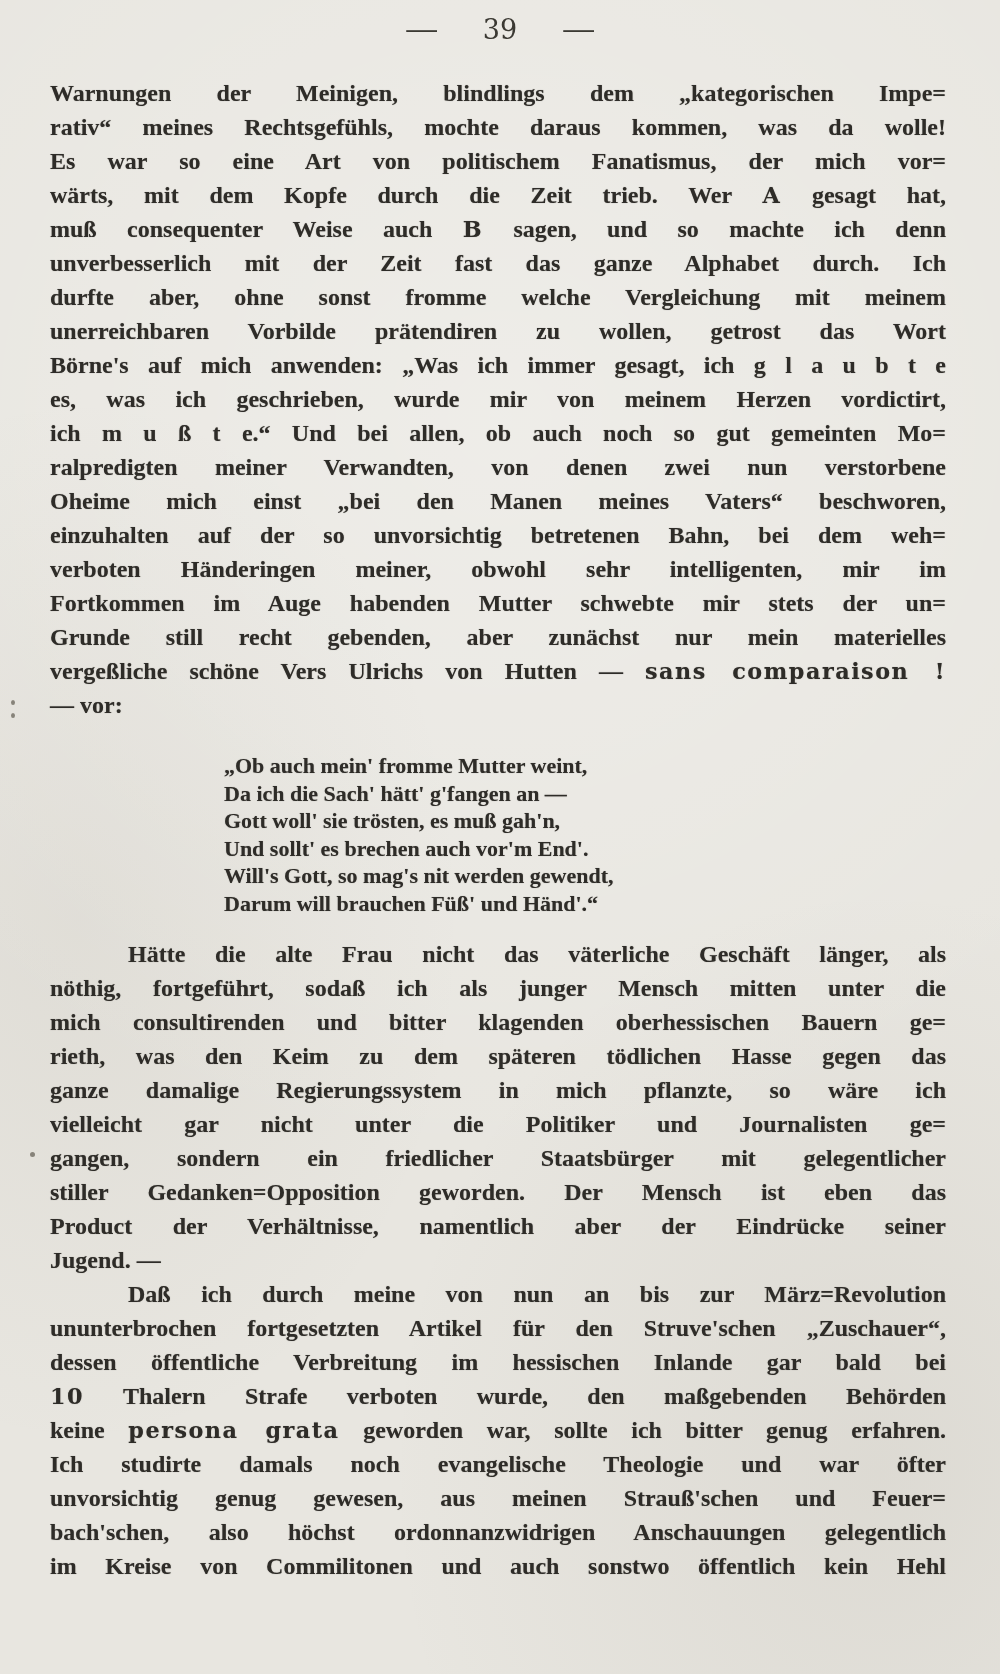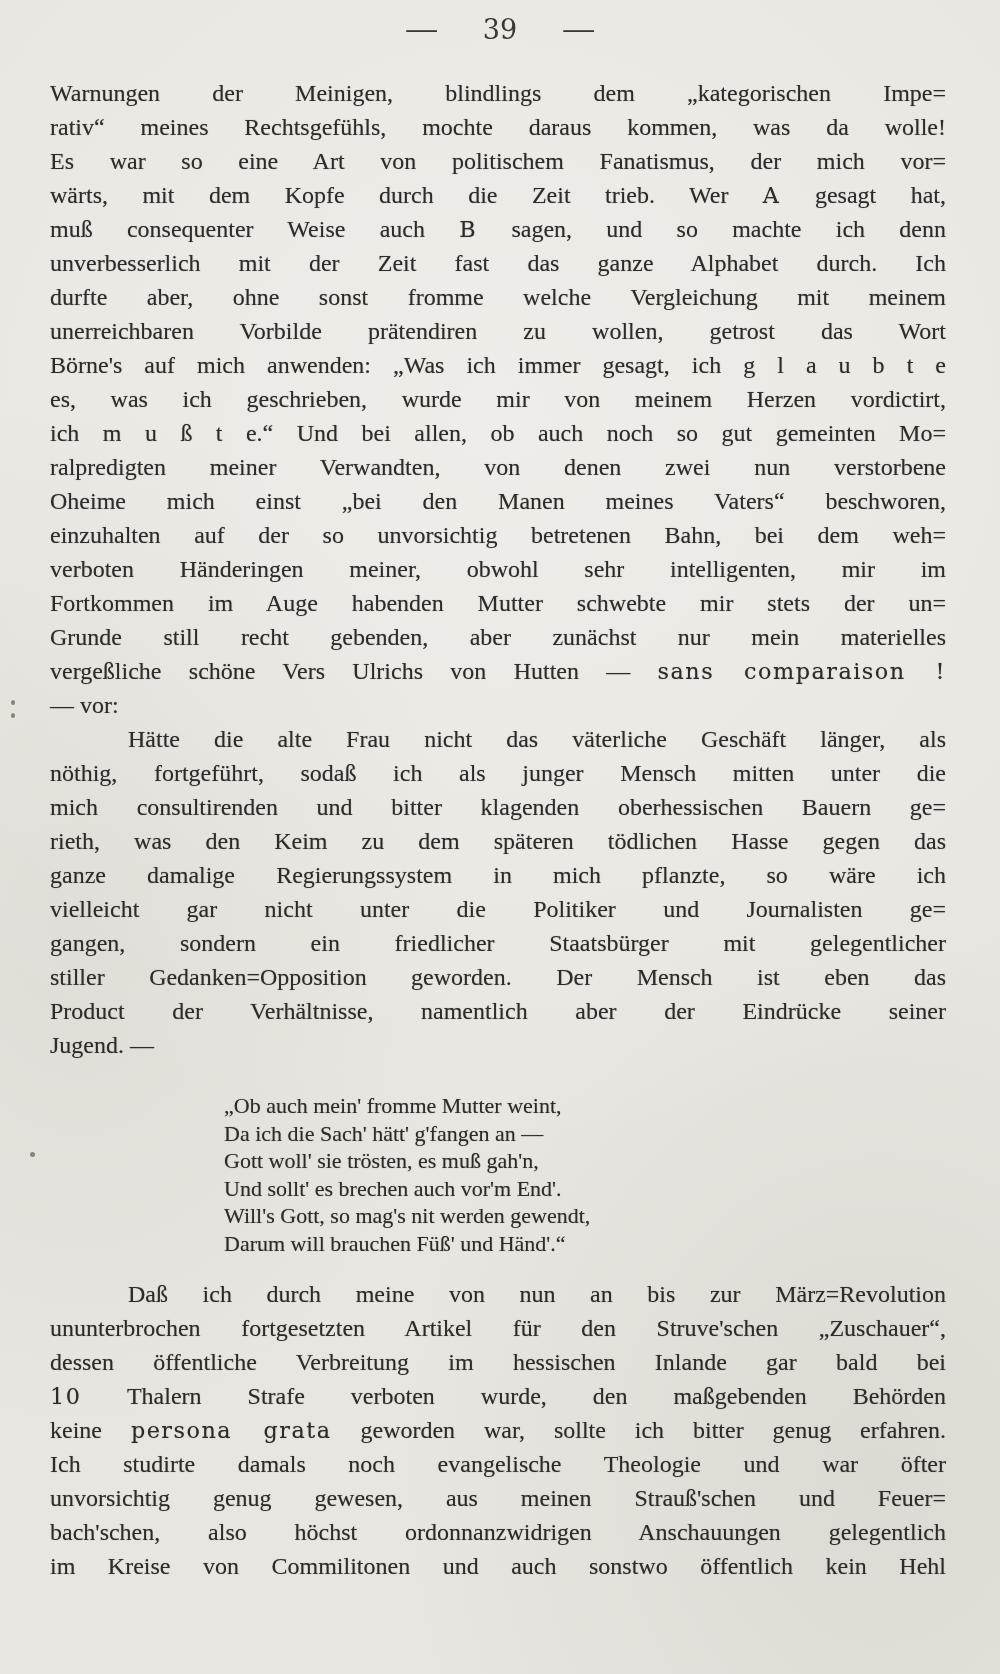--- a/index.html
+++ b/index.html
@@ -17,21 +17,21 @@
   }
   .header{
     display:flex;justify-content:center;align-items:center;gap:48px;
     padding-top:10px;height:38px;
     font-family:"DejaVu Serif",serif;font-size:27px;color:#3b3933;
   }
   .header .dash{transform:scaleX(1.25);display:inline-block;}
   .text-body{
     padding:0 54px 0 50px;
     margin-top:28px;
-    font-size:24px;font-weight:normal;
+    font-size:24px;font-weight:bold;
     text-shadow:0 0 1px rgba(62,58,50,0.45);
   }
   .block.paragraph .line{
     line-height:34px;
     text-align:justify;
     text-align-last:justify;
   }
   .block.paragraph .line.no-just{
     text-align:right;
     text-align-last:left;
@@ -81,39 +81,39 @@
         <div class="line"><span>ich m u ß t e.“ Und bei allen, ob auch noch so gut gemeinten Mo=</span></div>
         <div class="line"><span>ralpredigten meiner Verwandten, von denen zwei nun verstorbene</span></div>
         <div class="line"><span>Oheime mich einst „bei den Manen meines Vaters“ beschworen,</span></div>
         <div class="line"><span>einzuhalten auf der so unvorsichtig betretenen Bahn, bei dem weh=</span></div>
         <div class="line"><span>verboten Händeringen meiner, obwohl sehr intelligenten, mir im</span></div>
         <div class="line"><span>Fortkommen im Auge habenden Mutter schwebte mir stets der un=</span></div>
         <div class="line"><span>Grunde still recht gebenden, aber zunächst nur mein materielles</span></div>
         <div class="line"><span>vergeßliche schöne Vers Ulrichs von Hutten — </span><span class="antiqua">sans comparaison !</span></div>
         <div class="line no-just"><span>— vor:</span></div>
       </div>
+      <div class="block verse">
+        <div class="line no-just"><span>„Ob auch mein' fromme Mutter weint,</span></div>
+        <div class="line no-just"><span>Da ich die Sach' hätt' g'fangen an —</span></div>
+        <div class="line no-just"><span>Gott woll' sie trösten, es muß gah'n,</span></div>
+        <div class="line no-just"><span>Und sollt' es brechen auch vor'm End'.</span></div>
+        <div class="line no-just"><span>Will's Gott, so mag's nit werden gewendt,</span></div>
+        <div class="line no-just"><span>Darum will brauchen Füß' und Händ'.“</span></div>
+      </div>
       <div class="block paragraph">
         <div class="line indent"><span>Hätte die alte Frau nicht das väterliche Geschäft länger, als</span></div>
         <div class="line"><span>nöthig, fortgeführt, sodaß ich als junger Mensch mitten unter die</span></div>
         <div class="line"><span>mich consultirenden und bitter klagenden oberhessischen Bauern ge=</span></div>
         <div class="line"><span>rieth, was den Keim zu dem späteren tödlichen Hasse gegen das</span></div>
         <div class="line"><span>ganze damalige Regierungssystem in mich pflanzte, so wäre ich</span></div>
         <div class="line"><span>vielleicht gar nicht unter die Politiker und Journalisten ge=</span></div>
         <div class="line"><span>gangen, sondern ein friedlicher Staatsbürger mit gelegentlicher</span></div>
         <div class="line"><span>stiller Gedanken=Opposition geworden. Der Mensch ist eben das</span></div>
         <div class="line"><span>Product der Verhältnisse, namentlich aber der Eindrücke seiner</span></div>
         <div class="line no-just"><span>Jugend. —</span></div>
-      </div>
-      <div class="block verse">
-        <div class="line no-just"><span>„Ob auch mein' fromme Mutter weint,</span></div>
-        <div class="line no-just"><span>Da ich die Sach' hätt' g'fangen an —</span></div>
-        <div class="line no-just"><span>Gott woll' sie trösten, es muß gah'n,</span></div>
-        <div class="line no-just"><span>Und sollt' es brechen auch vor'm End'.</span></div>
-        <div class="line no-just"><span>Will's Gott, so mag's nit werden gewendt,</span></div>
-        <div class="line no-just"><span>Darum will brauchen Füß' und Händ'.“</span></div>
       </div>
       <div class="block paragraph">
         <div class="line indent"><span>Daß ich durch meine von nun an bis zur März=Revolution</span></div>
         <div class="line"><span>ununterbrochen fortgesetzten Artikel für den Struve'schen „Zuschauer“,</span></div>
         <div class="line"><span>dessen öffentliche Verbreitung im hessischen Inlande gar bald bei</span></div>
         <div class="line"><span class="antiqua">10</span><span> Thalern Strafe verboten wurde, den maßgebenden Behörden</span></div>
         <div class="line"><span>keine </span><span class="antiqua">persona grata</span><span> geworden war, sollte ich bitter genug erfahren.</span></div>
         <div class="line"><span>Ich studirte damals noch evangelische Theologie und war öfter</span></div>
         <div class="line"><span>unvorsichtig genug gewesen, aus meinen Strauß'schen und Feuer=</span></div>
         <div class="line"><span>bach'schen, also höchst ordonnanzwidrigen Anschauungen gelegentlich</span></div>

